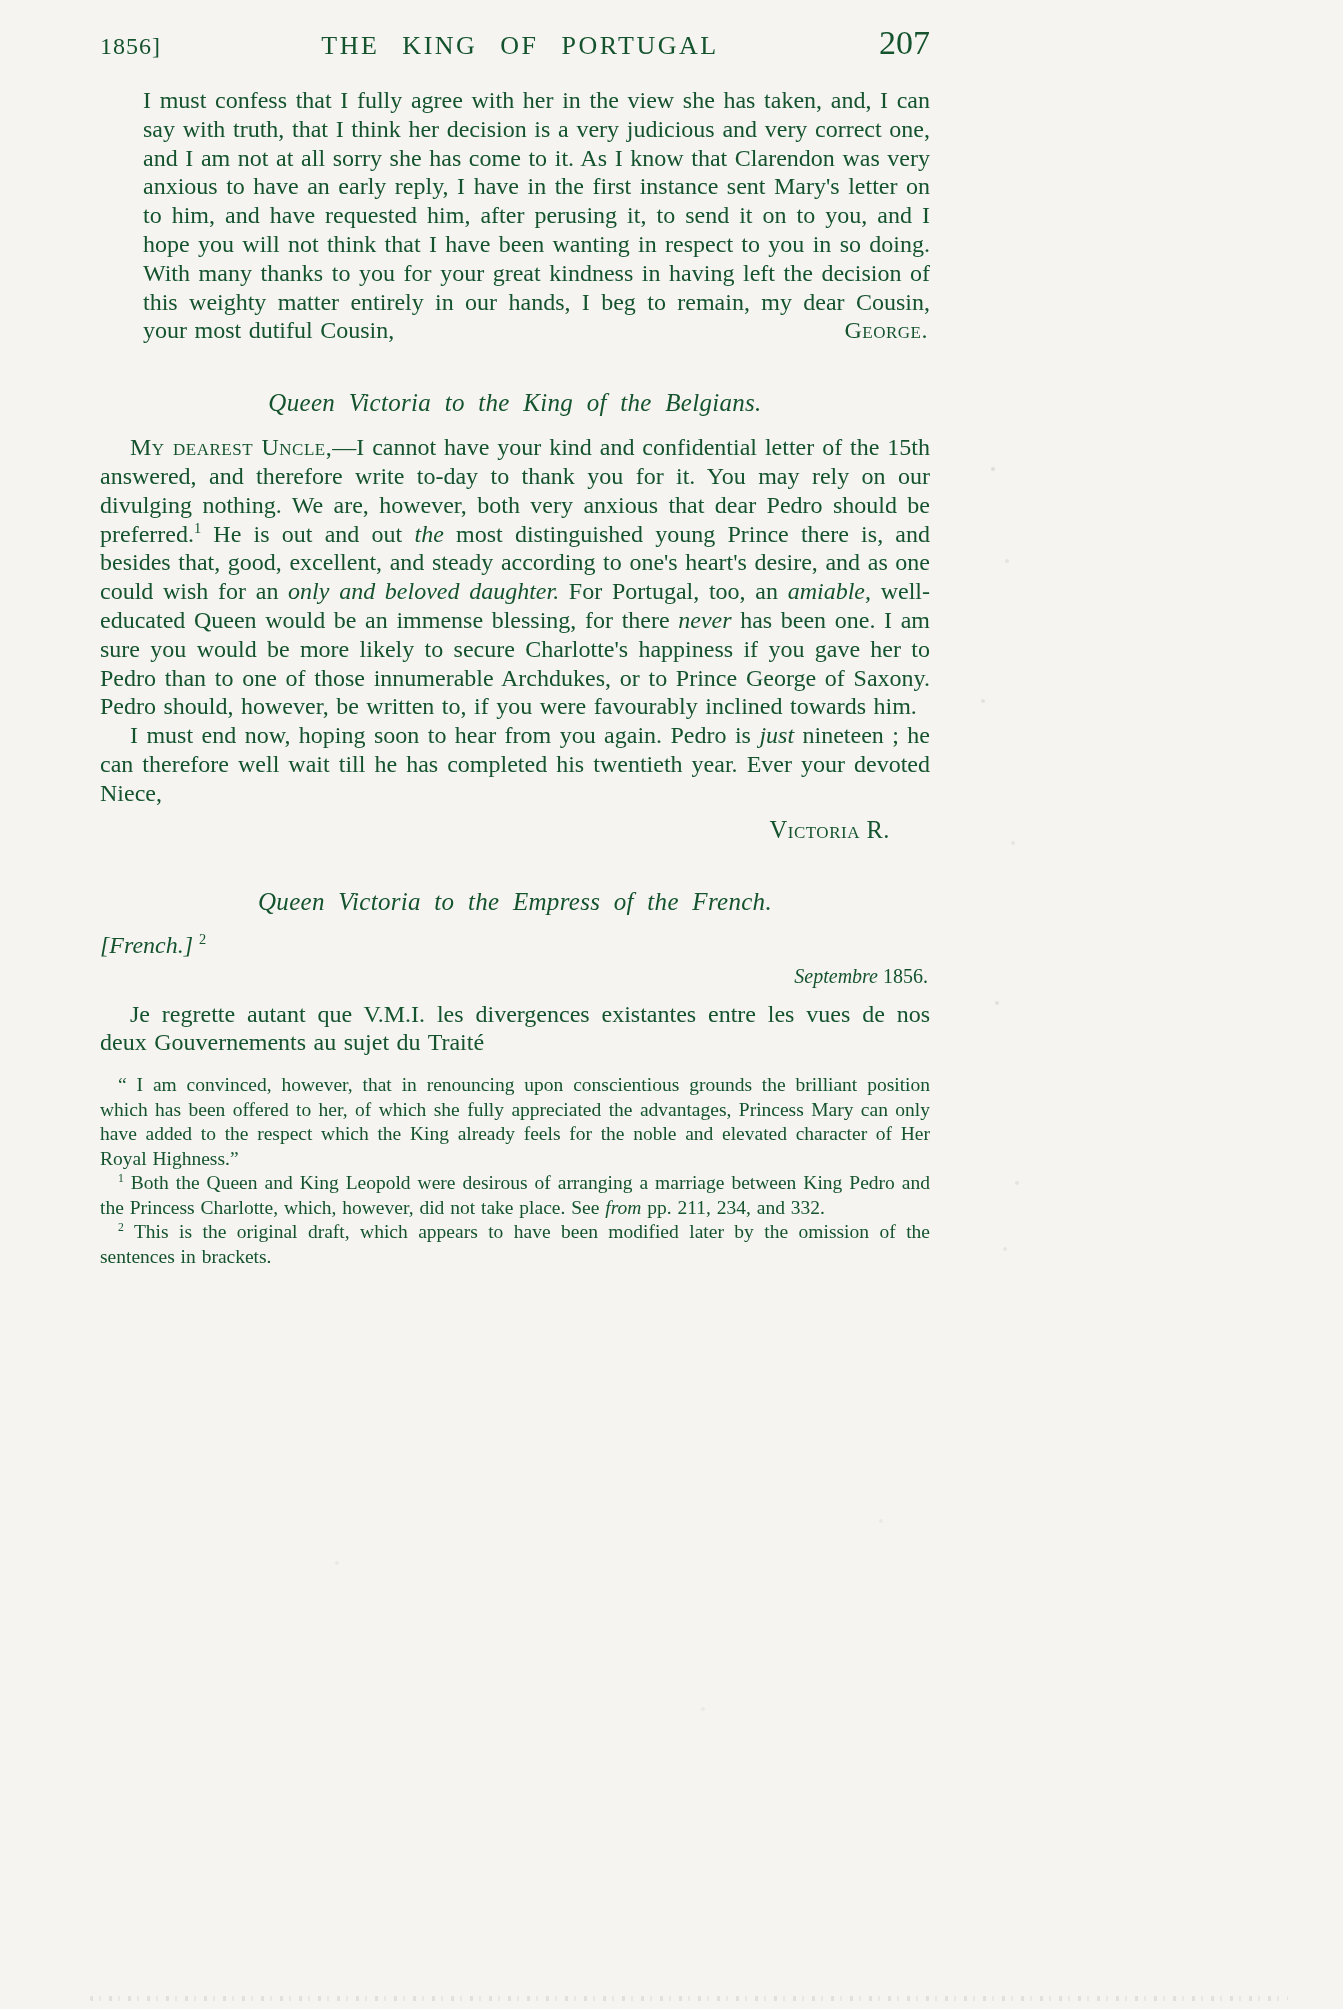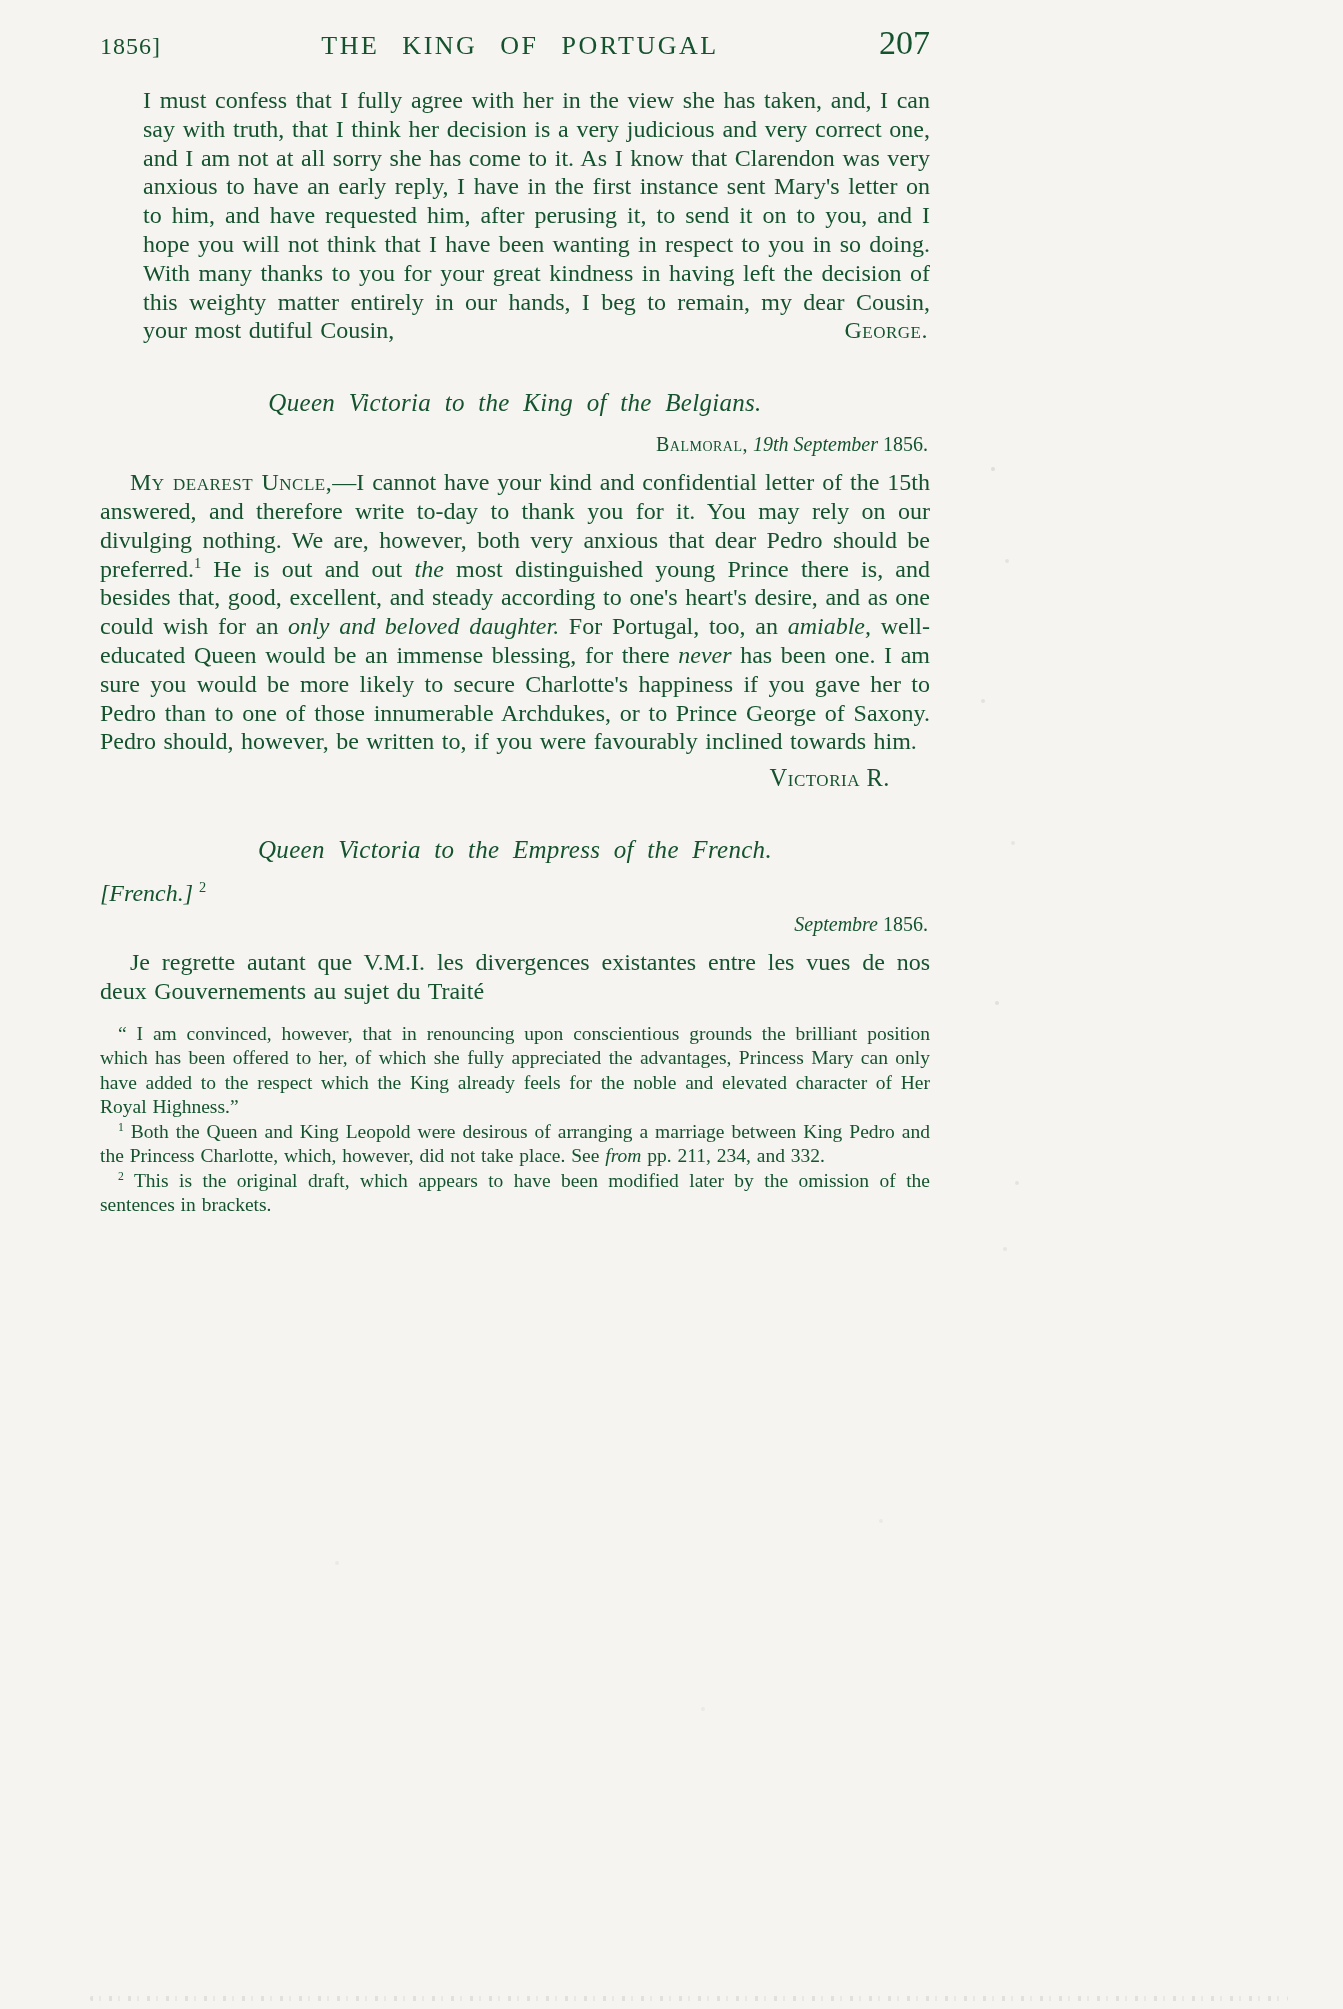--- a/index.html
+++ b/index.html
@@ -87,22 +87,22 @@
       <span class="rh-title">THE KING OF PORTUGAL</span>
       <span class="rh-page">207</span>
     </header>
 
     <section>
       <p class="par no-indent"><span>I must confess that I fully agree with her in the view she has taken, and, I can say with truth, that I think her decision is a very judicious and very correct one, and I am not at all sorry she has come to it.  As I know that Clarendon was very anxious to have an early reply, I have in the first instance sent Mary's letter on to him, and have requested him, after perusing it, to send it on to you, and I hope you will not think that I have been wanting in respect to you in so doing.  With many thanks to you for your great kindness in having left the decision of this weighty matter entirely in our hands, I beg to remain, my dear Cousin, your most dutiful Cousin,</span><span class="sc sig-float">George.</span></p>
     </section>
 
     <section>
       <h3 class="letter-heading">Queen Victoria to the King of the Belgians.</h3>
-      <div class="dateline"><span class="sc">Balmoral,</span><span> </span><span class="it">19th September</span><span> 1856.</span></div>
       <p class="par"><span class="sc">My dearest Uncle,</span><span>—I cannot have your kind and confidential letter of the 15th answered, and therefore write to-day to thank you for it.  You may rely on our divulging nothing. We are, however, both very anxious that dear Pedro should be preferred.</span><sup>1</sup><span>  He is out and out </span><span class="it">the</span><span> most distinguished young Prince there is, and besides that, good, excellent, and steady according to one's heart's desire, and as one could wish for an </span><span class="it">only and beloved daughter.</span><span>  For Portugal, too, an </span><span class="it">amiable,</span><span> well-educated Queen would be an immense blessing, for there </span><span class="it">never</span><span> has been one.  I am sure you would be more likely to secure Charlotte's happiness if you gave her to Pedro than to one of those innumerable Archdukes, or to Prince George of Saxony.  Pedro should, however, be written to, if you were favourably inclined towards him.</span></p>
+      <p class="par"><span>I must end now, hoping soon to hear from you again.  Pedro is </span><span class="it">just</span><span> nineteen ; he can therefore well wait till he has completed his twentieth year.  Ever your devoted Niece,</span></p>
       <div class="signature sc">Victoria R.</div>
     </section>
 
     <section>
       <h3 class="letter-heading">Queen Victoria to the Empress of the French.</h3>
       <div class="draft-line"><span class="it">[French.]</span><span> </span><sup>2</sup></div>
       <div class="dateline"><span class="it">Septembre</span><span> 1856.</span></div>
       <p class="par"><span>Je regrette autant que V.M.I. les divergences existantes entre les vues de nos deux Gouvernements au sujet du Traité</span></p>
     </section>
 

